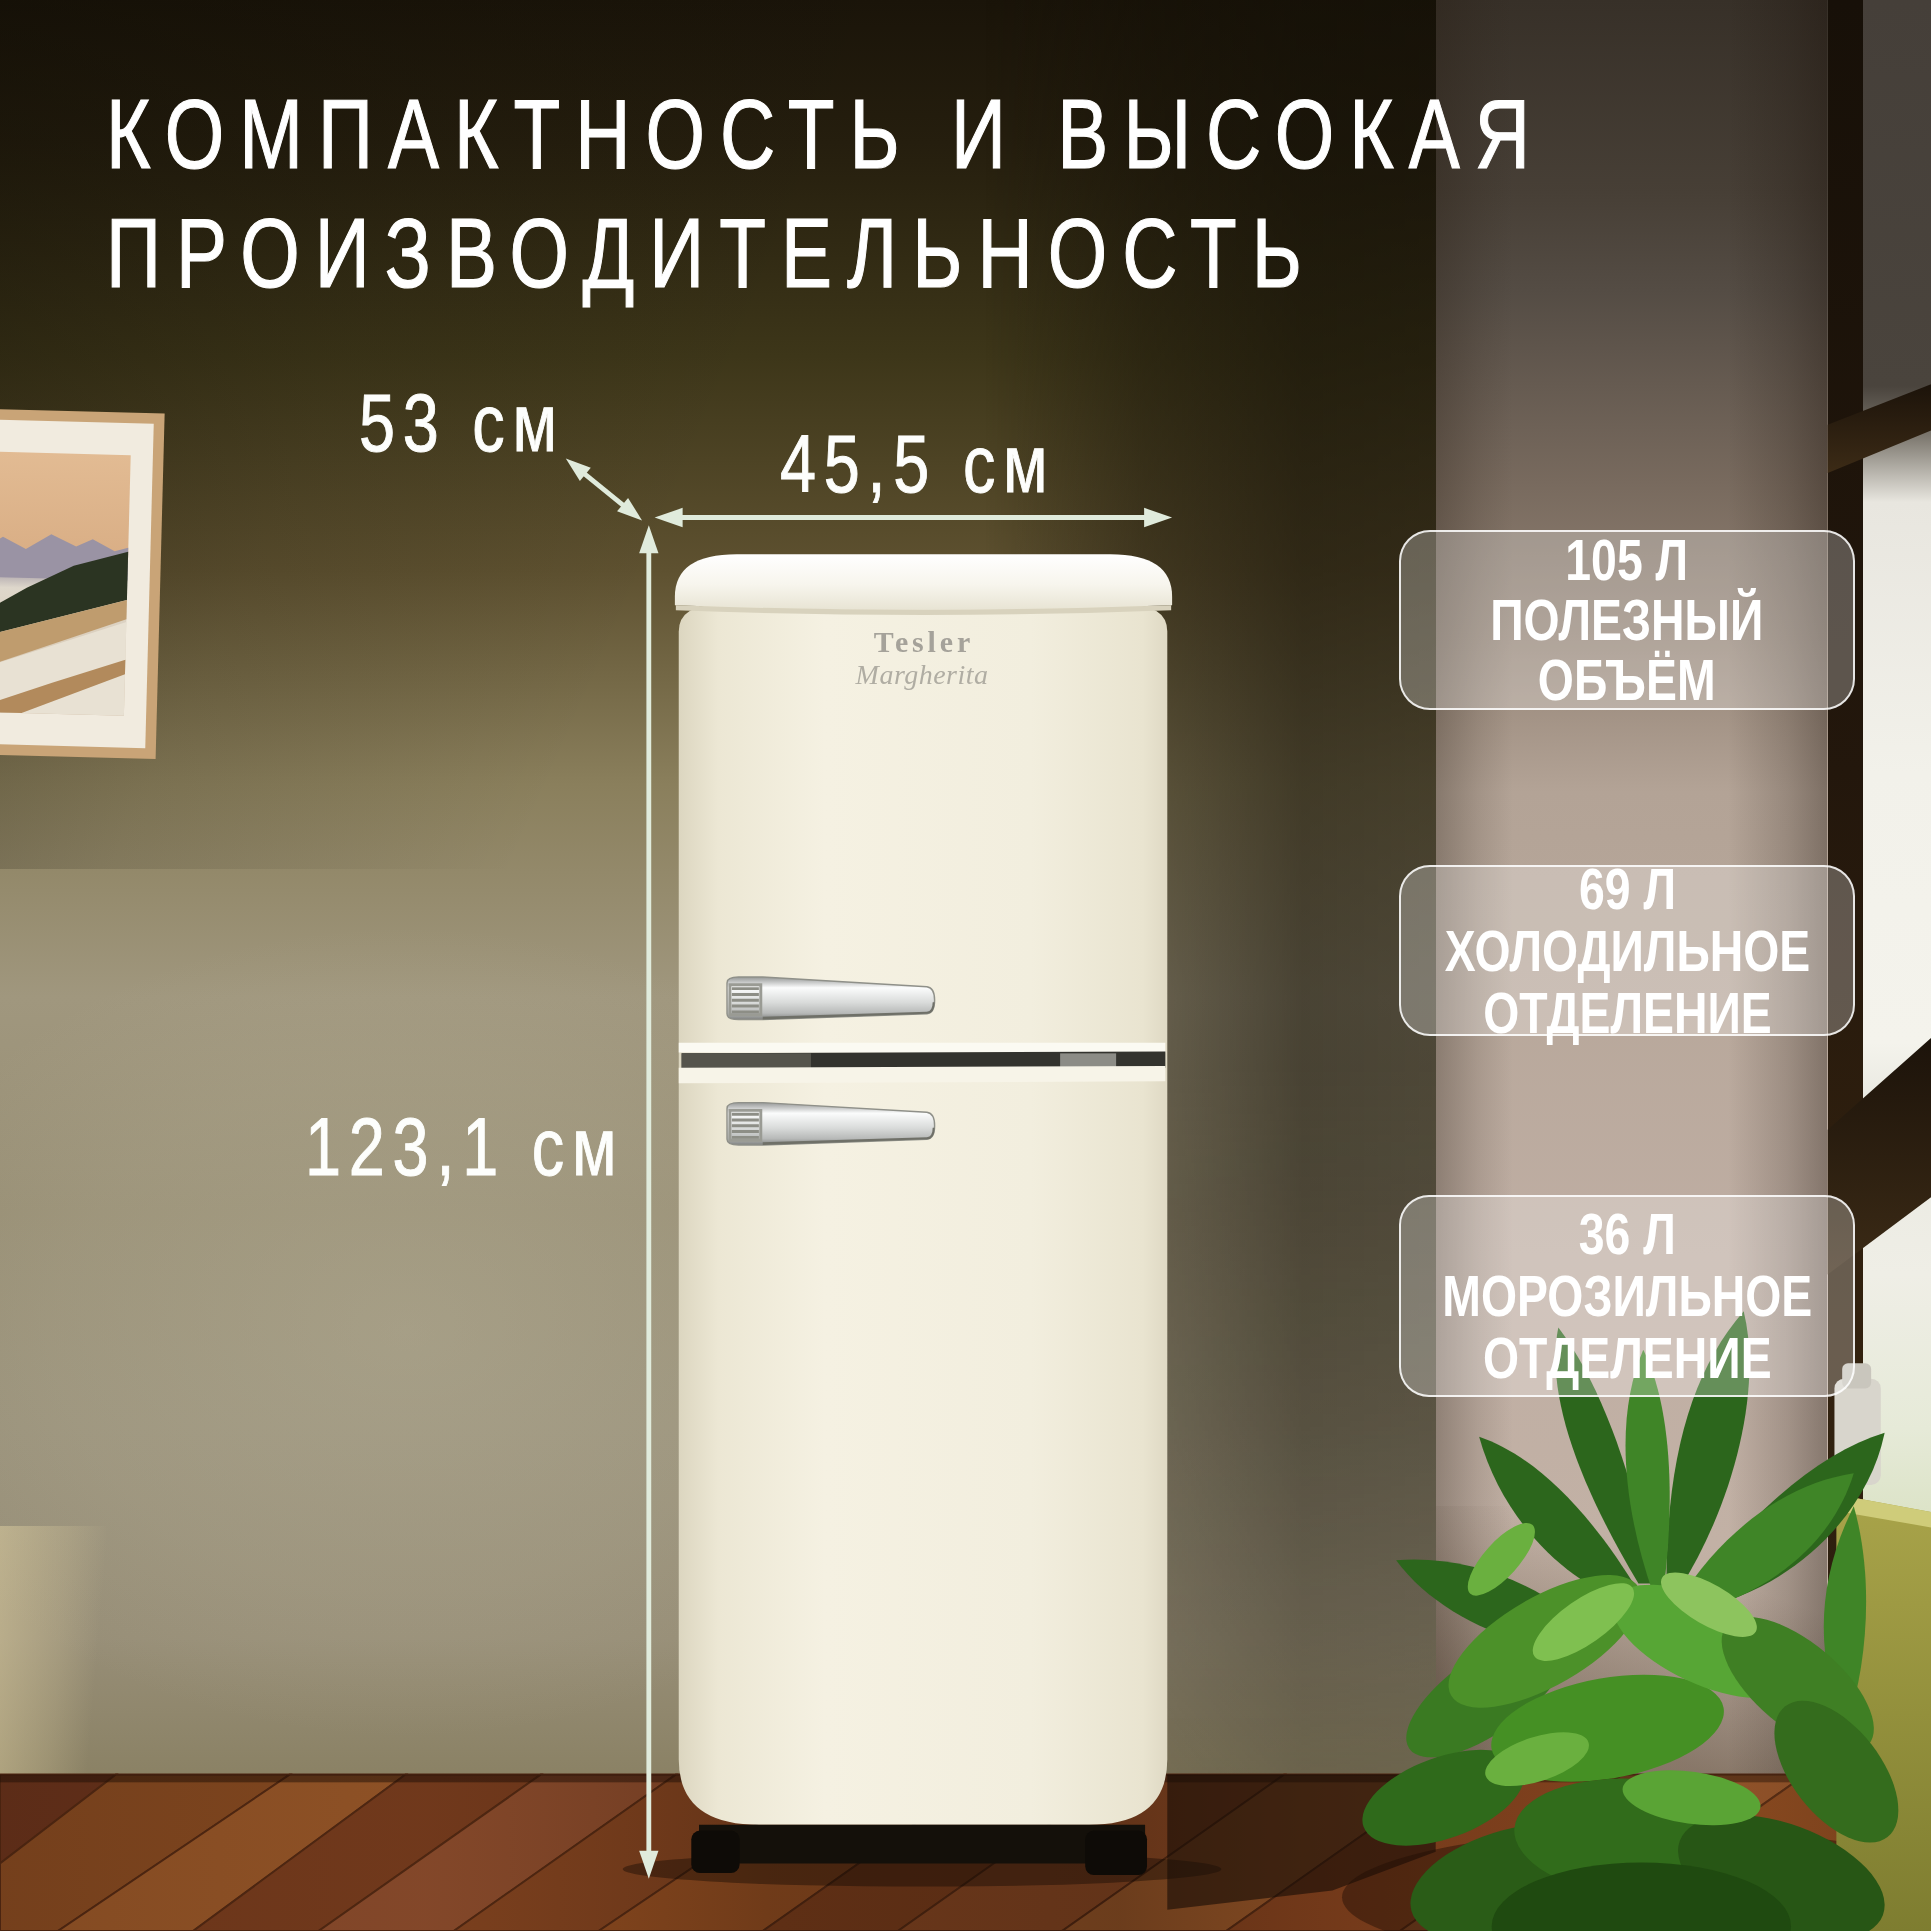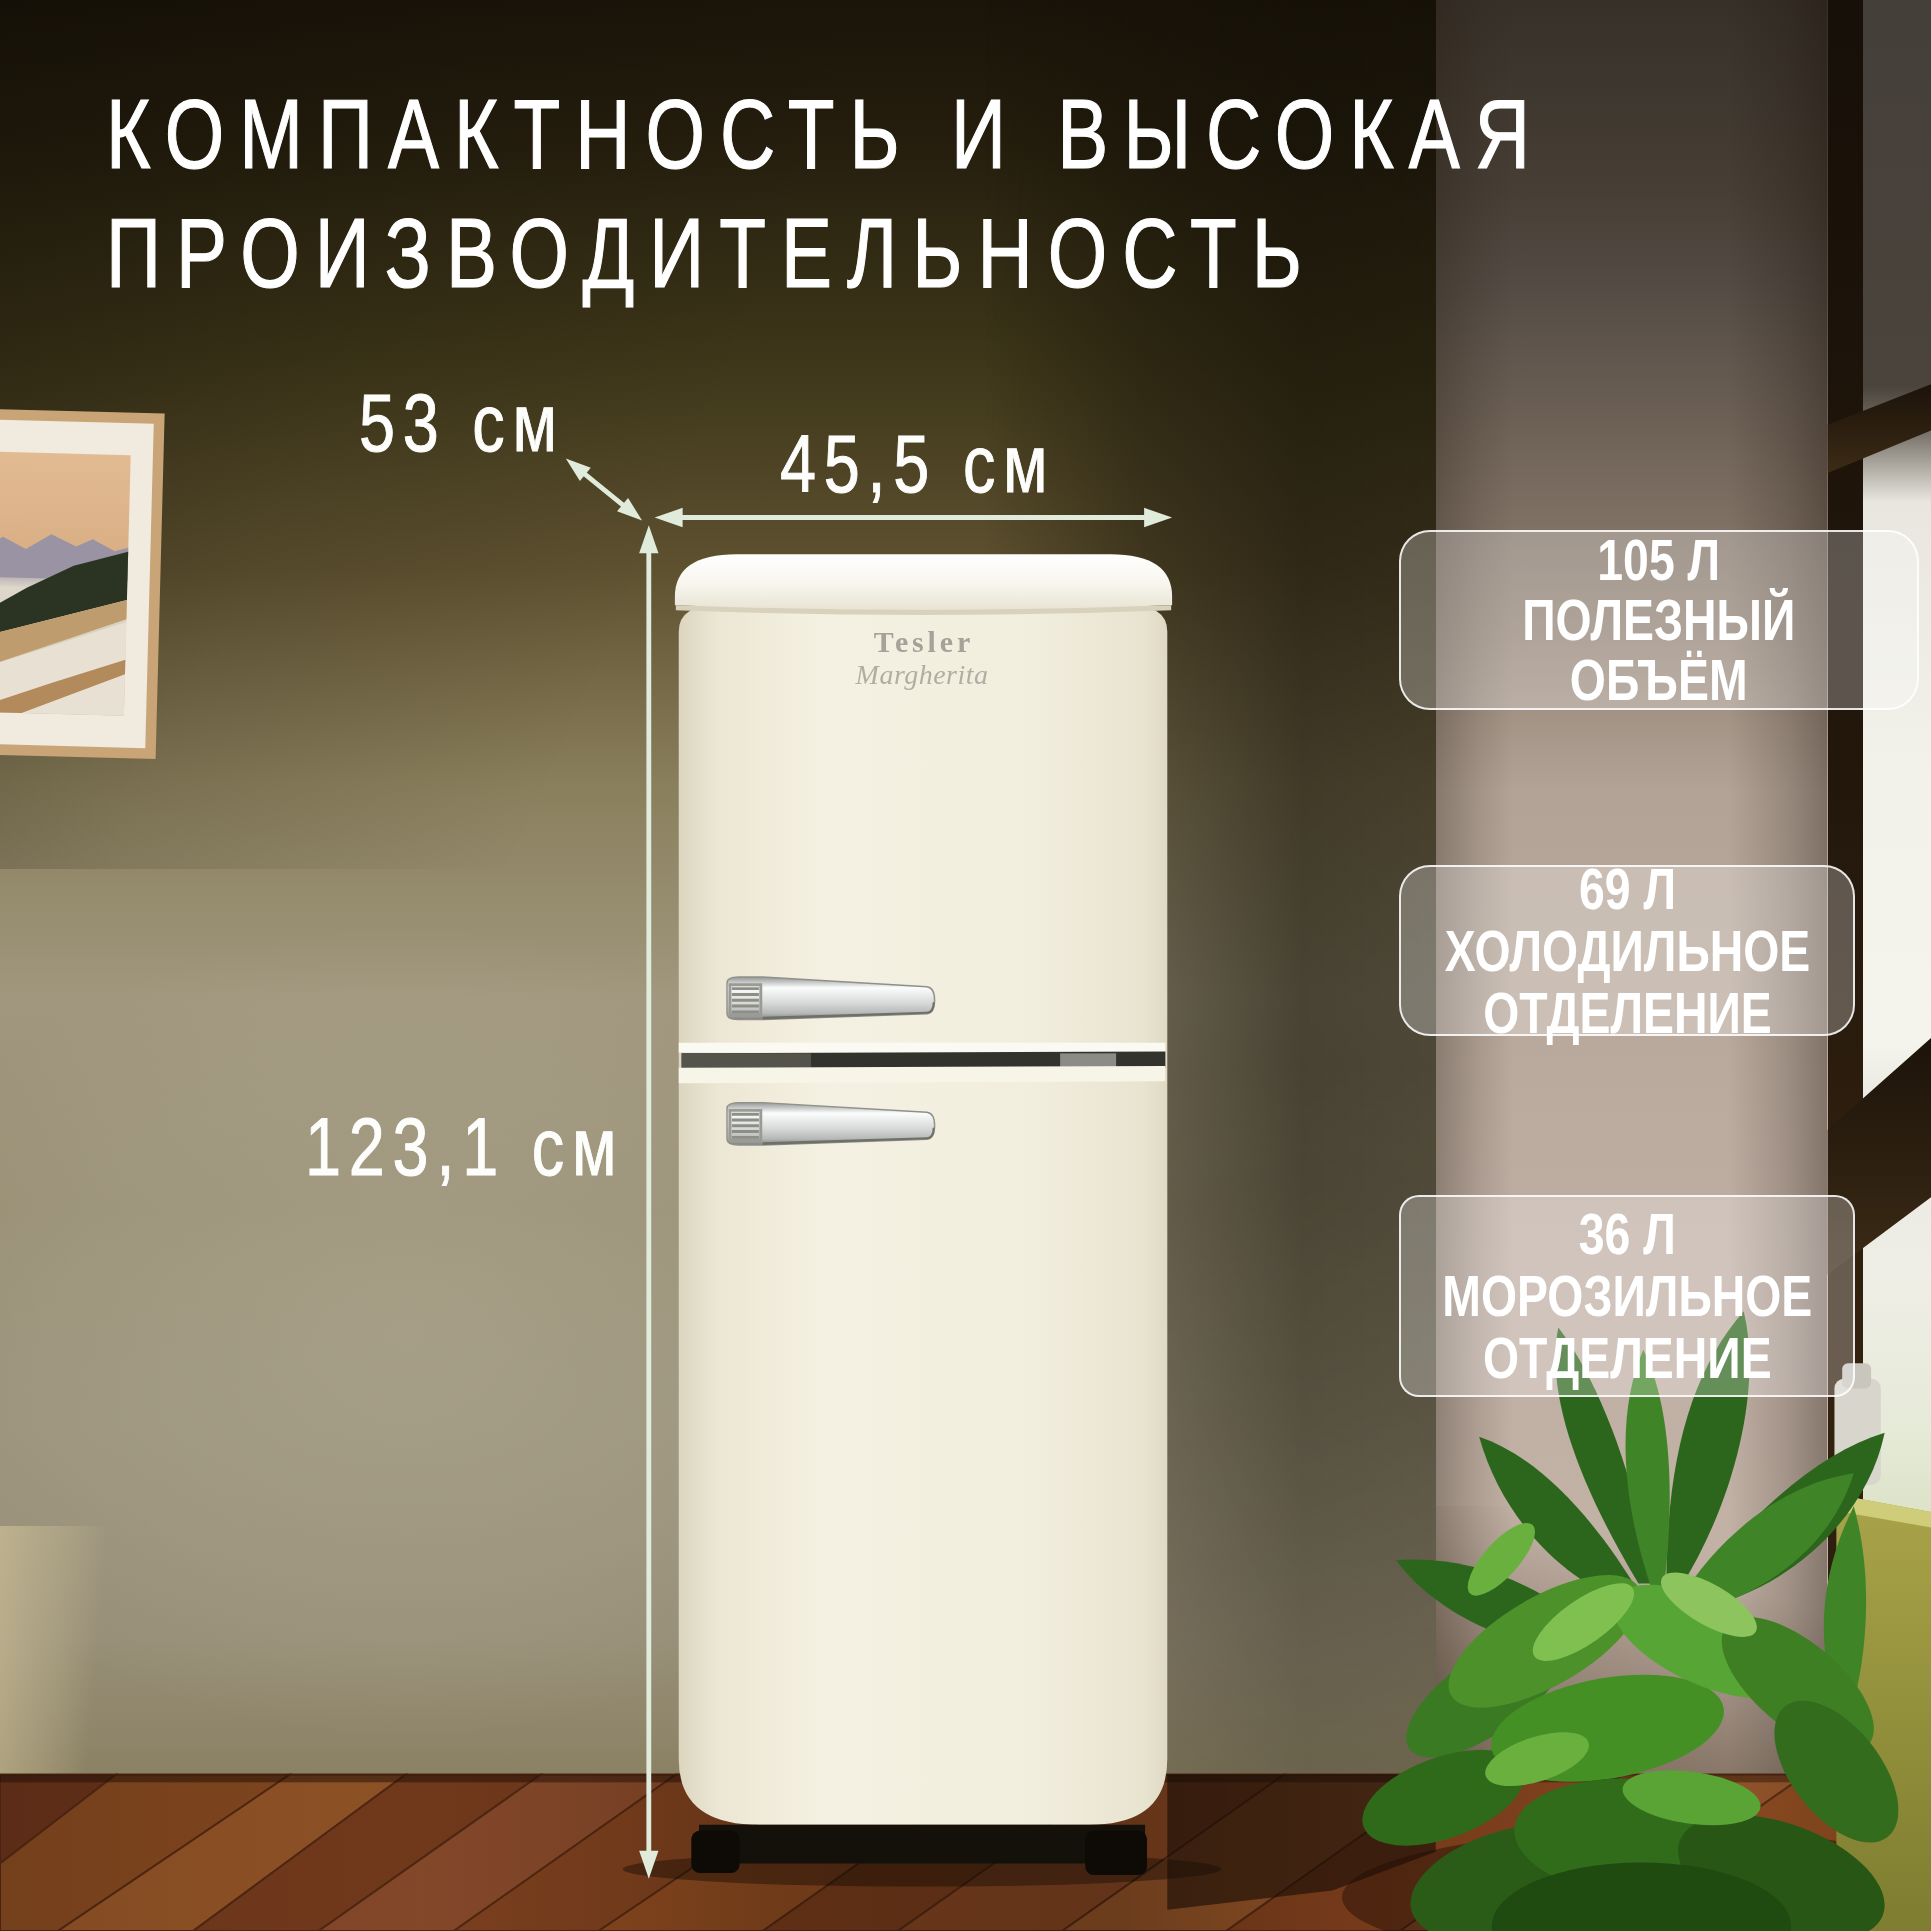--- a/index.html
+++ b/index.html
@@ -233,35 +233,35 @@
   <div class="abs" style="left:106px;top:75px;color:#ffffff;font-size:98px;line-height:119px;letter-spacing:19.3px;font-weight:400;-webkit-text-stroke:1.2px #ffffff;transform:scaleX(0.78);transform-origin:left top;white-space:nowrap;">
     КОМПАКТНОСТЬ И ВЫСОКАЯ<br>ПРОИЗВОДИТЕЛЬНОСТЬ
   </div>
 
   <div class="abs" style="left:359px;top:383px;color:#fdfefc;font-size:81px;line-height:81px;letter-spacing:9.7px;-webkit-text-stroke:1px #fdfefc;transform:scaleX(0.8);transform-origin:left top;white-space:nowrap;">53 см</div>
 
   <div class="abs" style="left:780px;top:424px;color:#fdfefc;font-size:81px;line-height:81px;letter-spacing:9.7px;-webkit-text-stroke:1px #fdfefc;transform:scaleX(0.8);transform-origin:left top;white-space:nowrap;">45,5 см</div>
 
   <div class="abs" style="left:305px;top:1107px;color:#fdfefc;font-size:81px;line-height:81px;letter-spacing:9.7px;-webkit-text-stroke:1px #fdfefc;transform:scaleX(0.8);transform-origin:left top;white-space:nowrap;">123,1 см</div>
 
-  <div class="abs" style="left:1399px;top:530px;width:520px;height:180px;box-sizing:border-box;
+  <div class="abs" style="left:1399px;top:530px;width:456px;height:180px;box-sizing:border-box;
        background:rgba(255,255,255,0.27);border:2.9px solid rgba(255,255,255,0.85);border-radius:31px;
        color:#ffffff;font-weight:bold;font-size:58px;line-height:60px;text-align:center;
        display:flex;align-items:center;justify-content:center;">
     <div style="transform:scaleX(0.8);transform-origin:center;">105 Л<br>ПОЛЕЗНЫЙ<br>ОБЪЁМ</div>
   </div>
 
   <div class="abs" style="left:1399px;top:865px;width:456px;height:171px;box-sizing:border-box;
        background:rgba(255,255,255,0.27);border:2.9px solid rgba(255,255,255,0.85);border-radius:31px;
        color:#ffffff;font-weight:bold;font-size:58px;line-height:62px;text-align:center;
        display:flex;align-items:center;justify-content:center;">
     <div style="transform:scaleX(0.8);transform-origin:center;">69 Л<br>ХОЛОДИЛЬНОЕ<br>ОТДЕЛЕНИЕ</div>
   </div>
 
   <div class="abs" style="left:1399px;top:1195px;width:456px;height:202px;box-sizing:border-box;
-       background:rgba(255,255,255,0.27);border:2.9px solid rgba(255,255,255,0.85);border-radius:20px;
+       background:rgba(255,255,255,0.27);border:2.9px solid rgba(255,255,255,0.85);border-radius:30px;
        color:#ffffff;font-weight:bold;font-size:58px;line-height:62px;text-align:center;
        display:flex;align-items:center;justify-content:center;">
     <div style="transform:scaleX(0.8);transform-origin:center;">36 Л<br>МОРОЗИЛЬНОЕ<br>ОТДЕЛЕНИЕ</div>
   </div>
 
 </div>
 
 
 </body></html>

